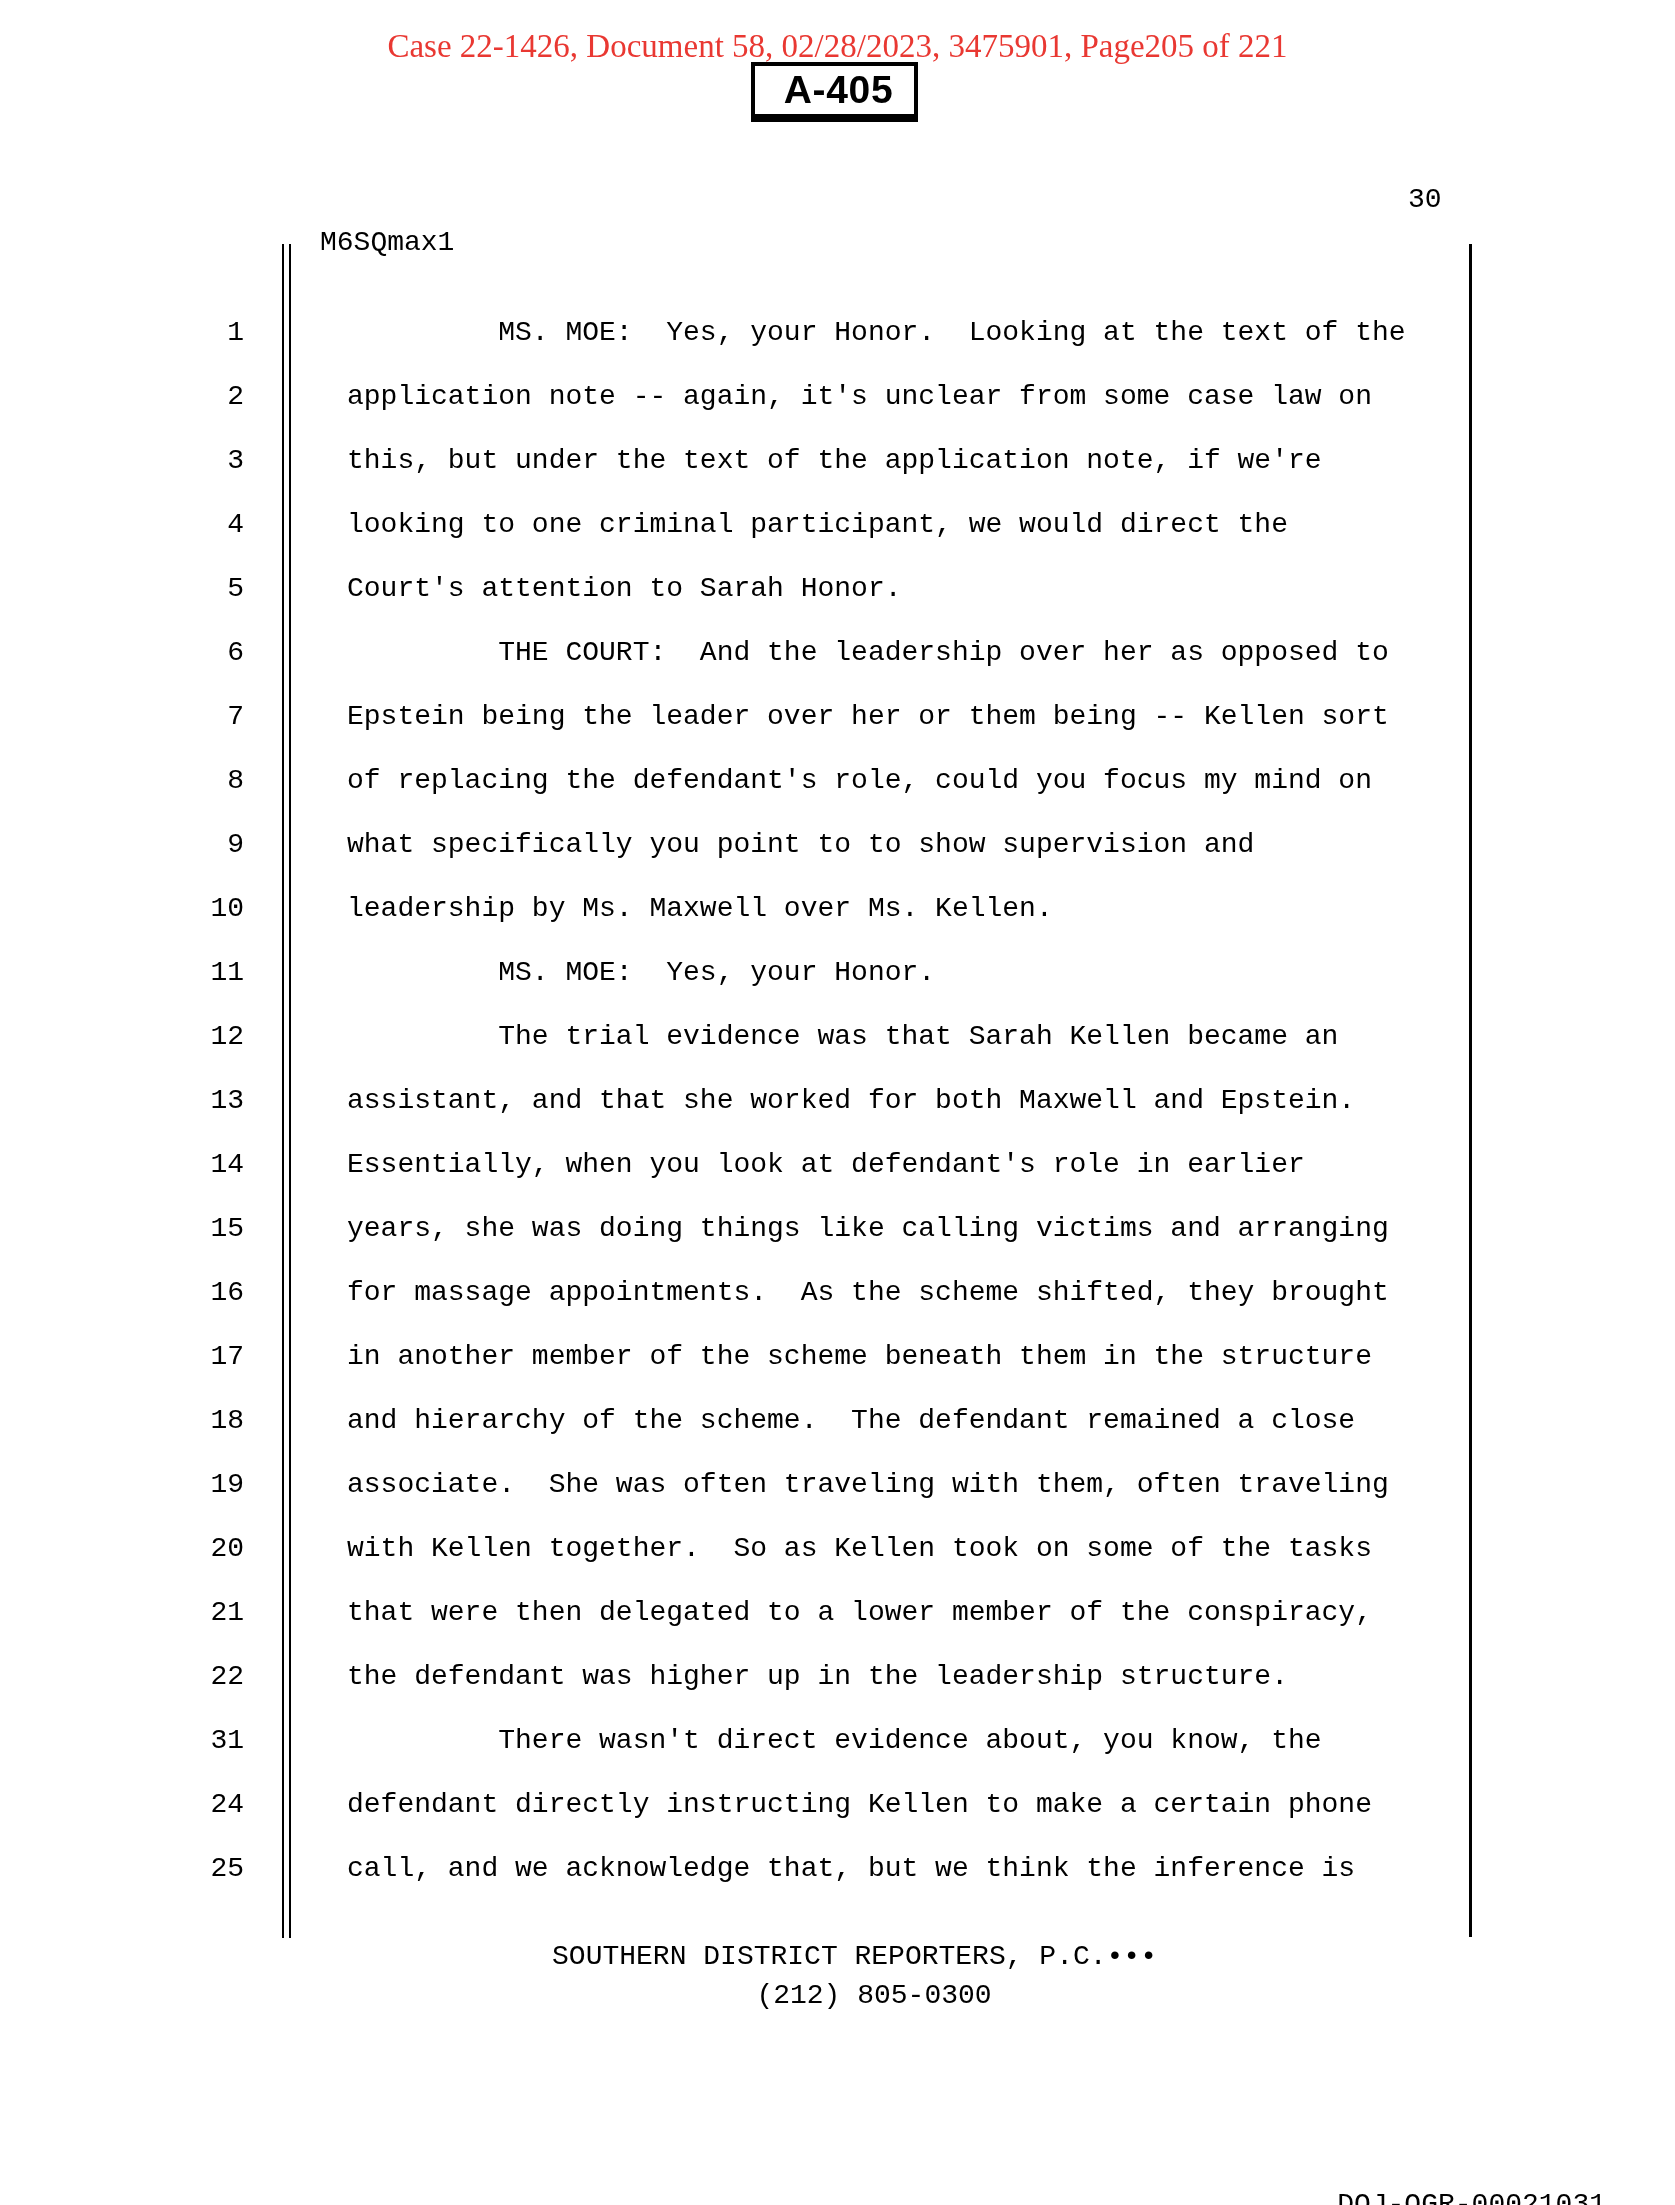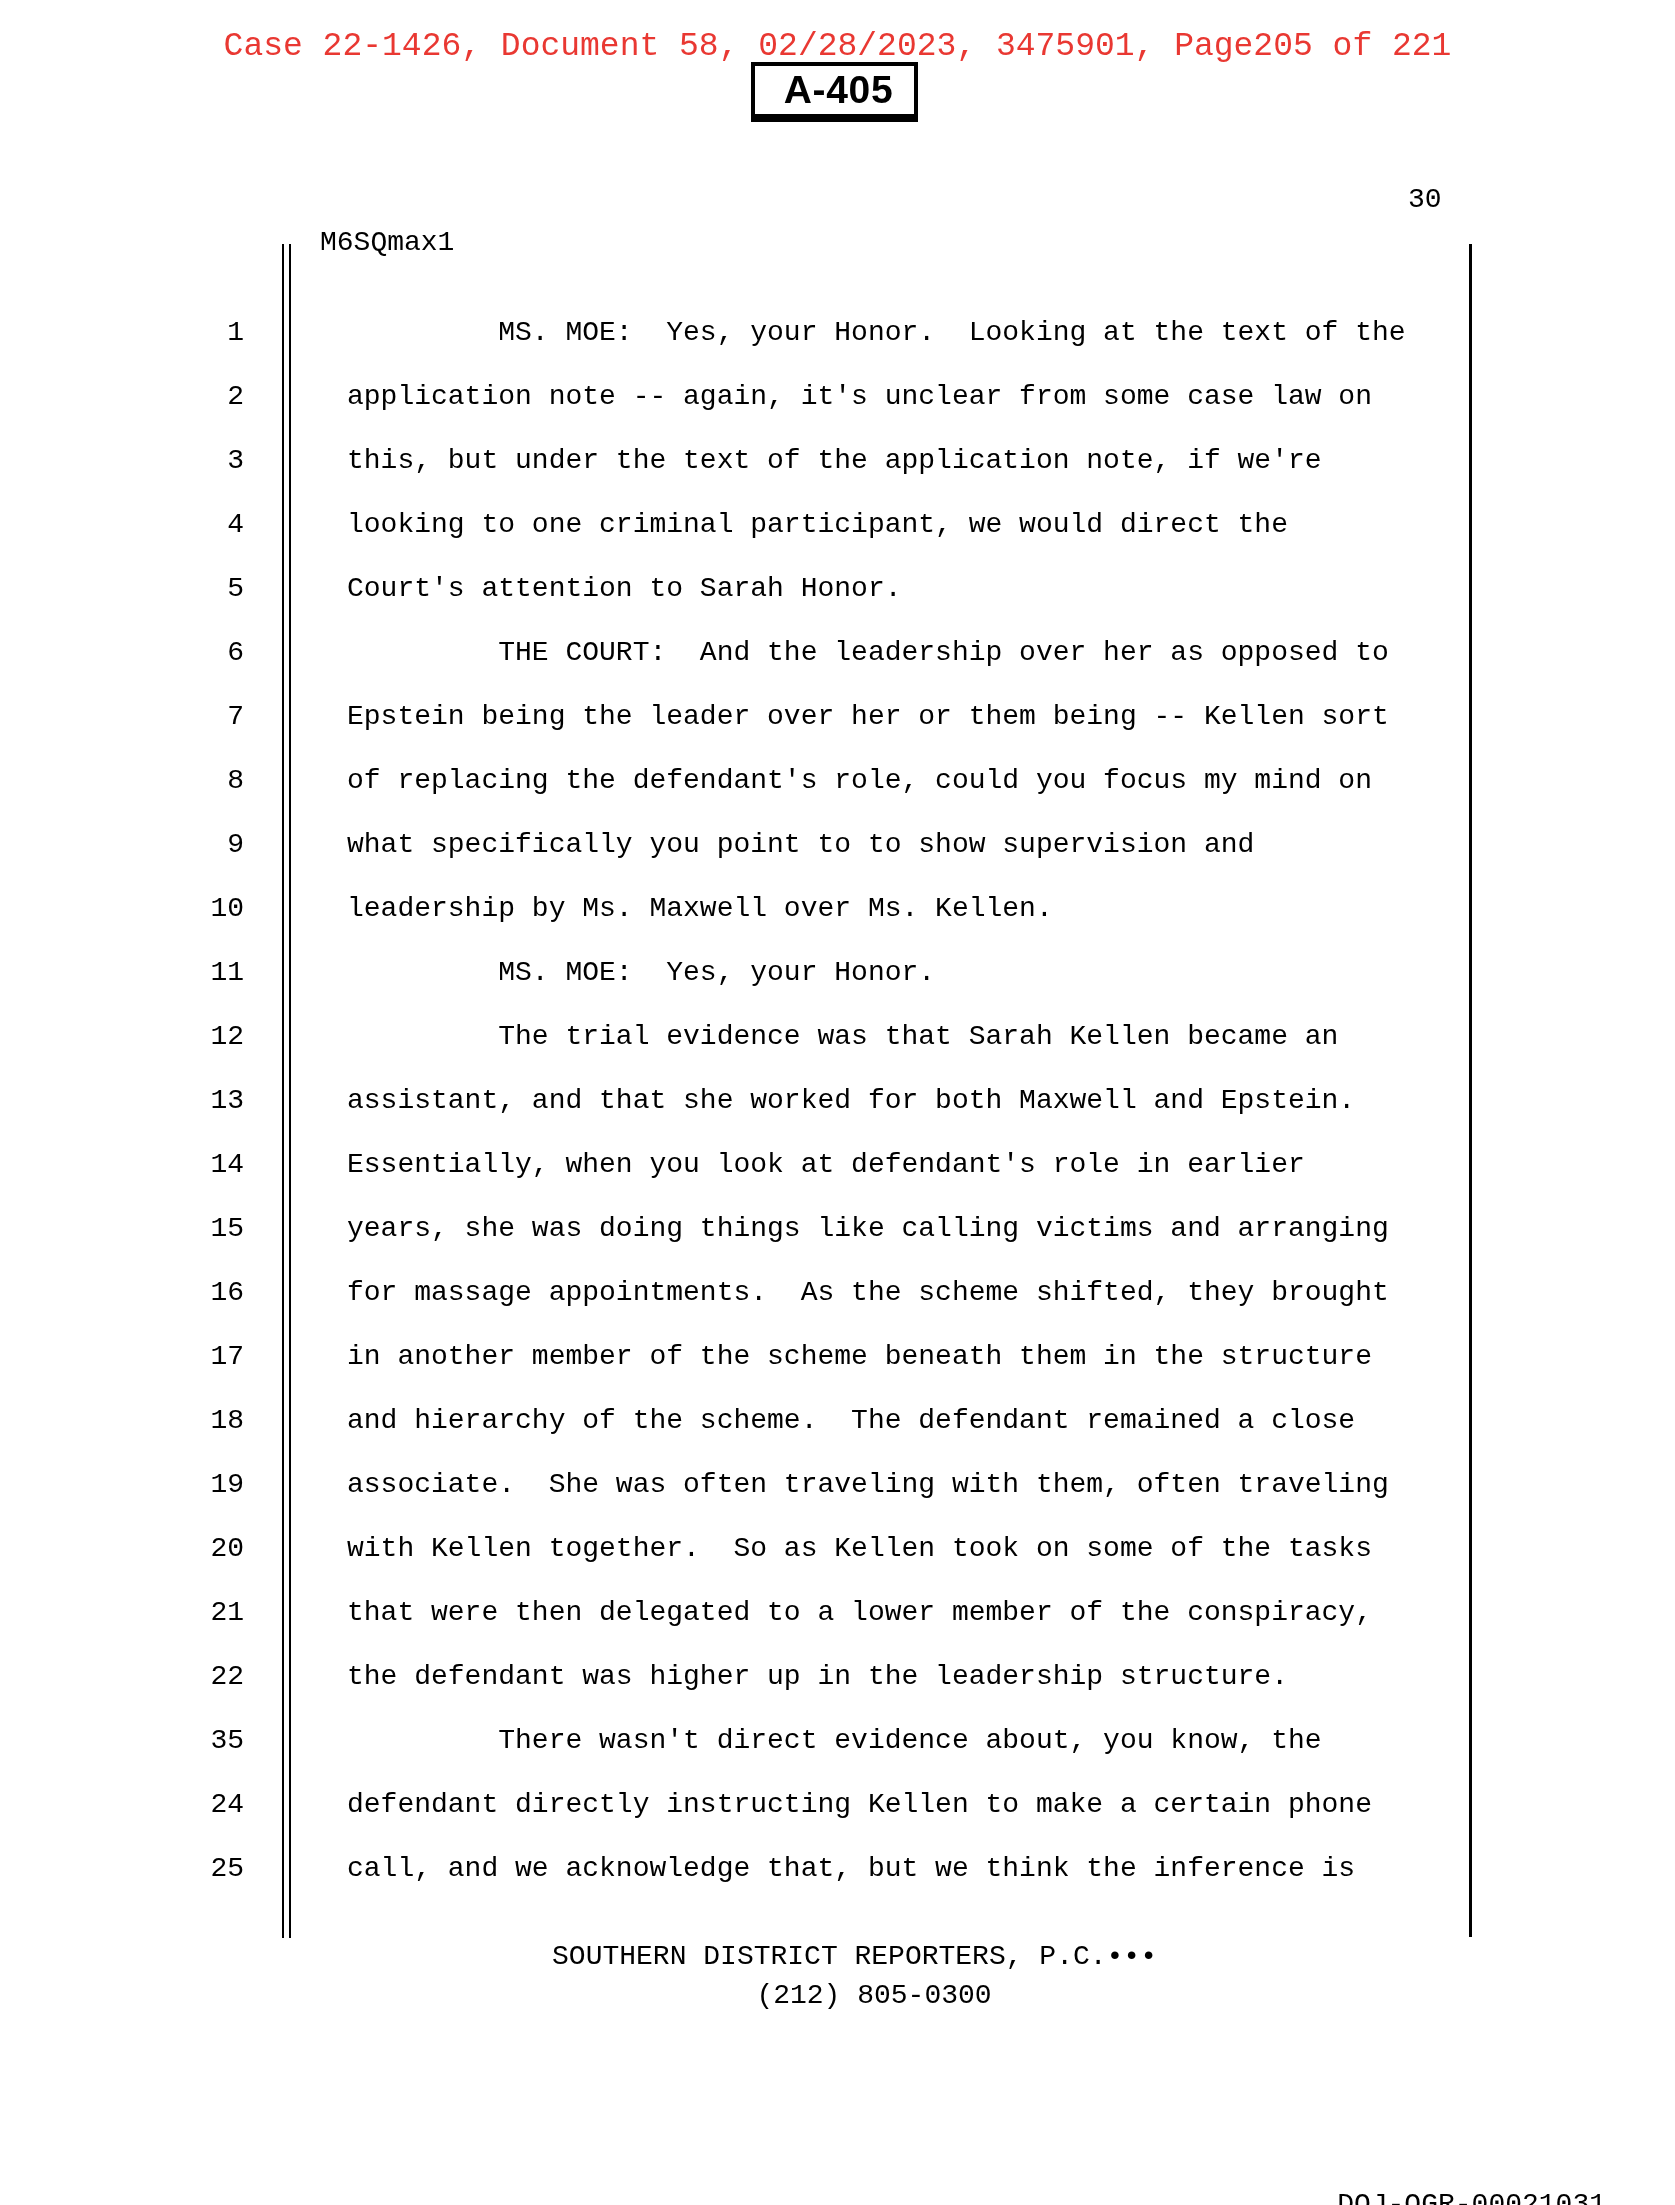--- a/index.html
+++ b/index.html
@@ -15,21 +15,21 @@
     overflow: hidden;
     font-family: "Liberation Mono", monospace;
     color: #000000;
   }
   .case-caption {
     position: absolute;
     top: 28px;
     left: 0;
     width: 1675px;
     text-align: center;
-    font-family: Liberation Mono, monospace;
+    font-family: Liberation Serif, serif;
     font-size: 33px;
     line-height: 37px;
     color: #e93832;
     white-space: pre;
   }
   .stamp-box {
     position: absolute;
     left: 751px;
     top: 62px;
     width: 167px;
@@ -233,21 +233,21 @@
       </div>
       <div class="line-row">
         <span class="num">21</span>
         <span class="txt">that were then delegated to a lower member of the conspiracy,</span>
       </div>
       <div class="line-row">
         <span class="num">22</span>
         <span class="txt">the defendant was higher up in the leadership structure.</span>
       </div>
       <div class="line-row">
-        <span class="num">35</span>
+        <span class="num">31</span>
         <span class="txt">         There wasn't direct evidence about, you know, the</span>
       </div>
       <div class="line-row">
         <span class="num">24</span>
         <span class="txt">defendant directly instructing Kellen to make a certain phone</span>
       </div>
       <div class="line-row">
         <span class="num">25</span>
         <span class="txt">call, and we acknowledge that, but we think the inference is</span>
       </div>

